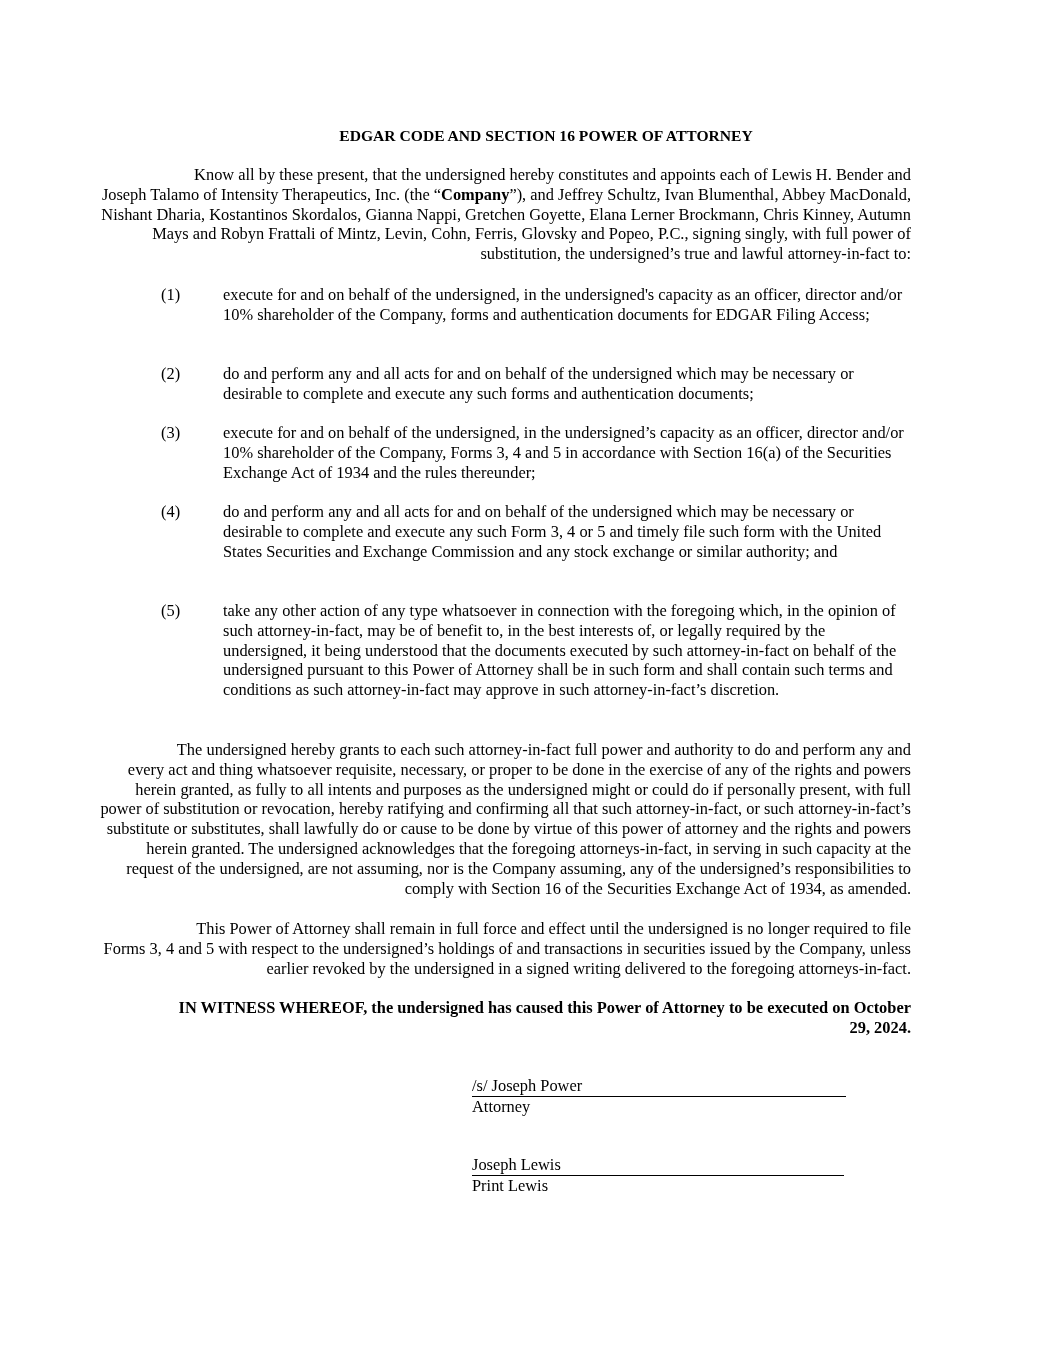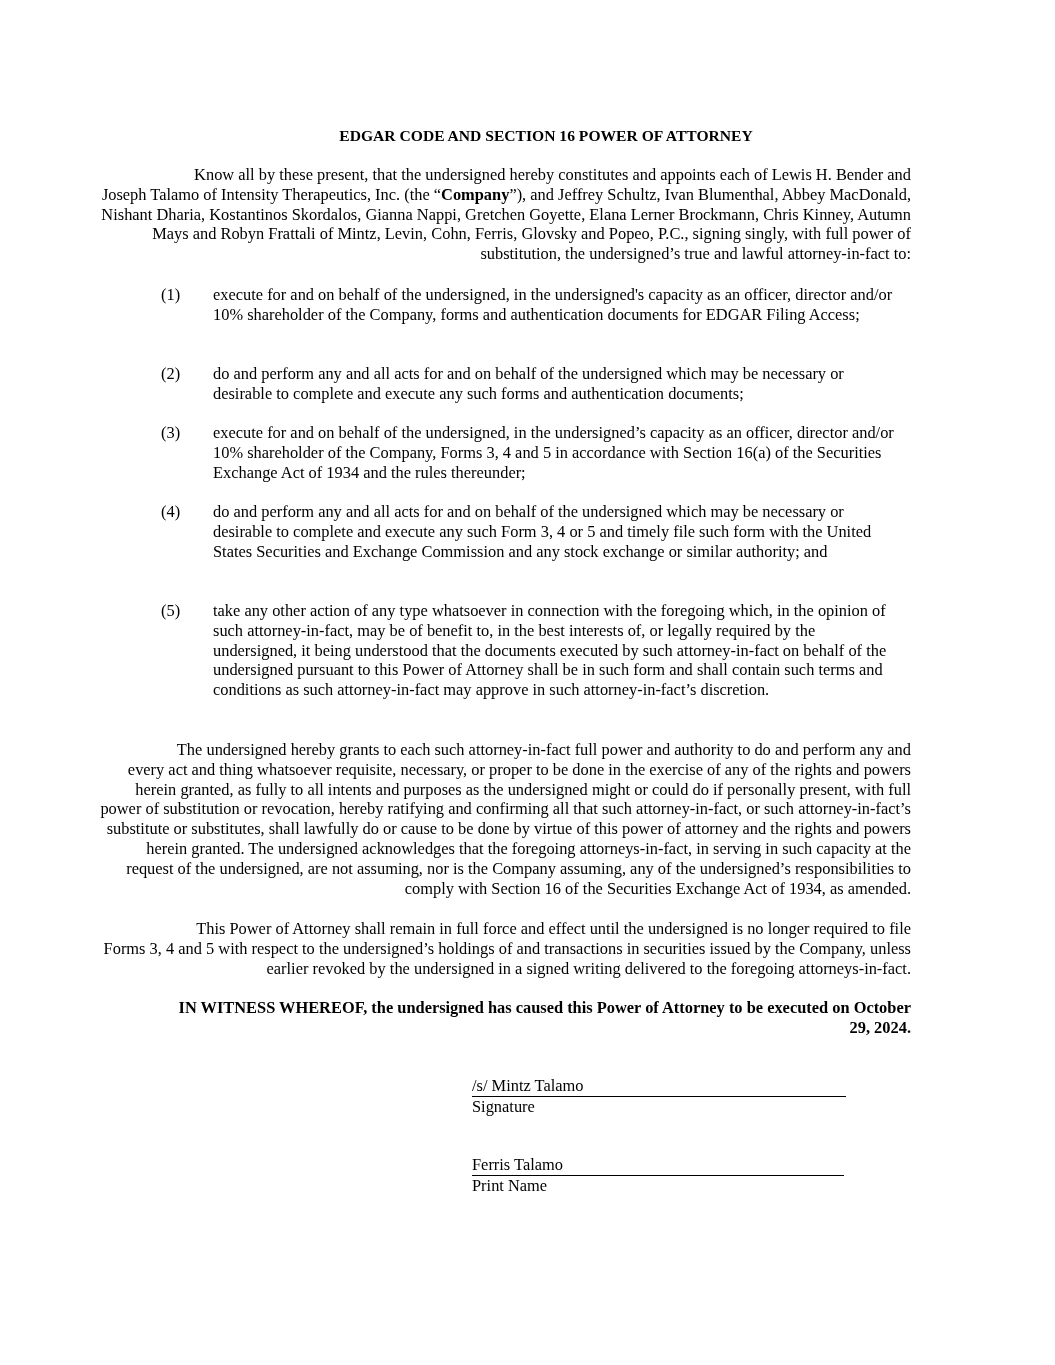--- a/index.html
+++ b/index.html
@@ -4,21 +4,21 @@
   <style>
     html, body { margin: 0; padding: 0; background: #ffffff; }
     body { width: 1055px; height: 1365px; position: relative; overflow: hidden;
       font-family: "Liberation Serif", "DejaVu Serif", serif; color: #000; font-size: 16.4px; line-height: 19.8px; }
     .page { position: absolute; left: 0; top: 0; width: 1055px; height: 1365px; }
     .title { position: absolute; top: 126px; left: 0; width: 1092px; text-align: center; font-weight: bold; font-size: 15.6px; }
     .para { position: absolute; left: 99px; width: 812px; text-align: right; }
     .para .indent { display: inline-block; width: 62px; }
     .item { position: absolute; left: 161px; width: 760px; }
     .item .num { position: absolute; left: 0; top: 0; width: 62px; }
-    .item .txt { position: absolute; left: 52px; top: 0; width: 690px; }
+    .item .txt { position: absolute; left: 62px; top: 0; width: 690px; }
     .sig { position: absolute; left: 472px; width: 380px; }
     .sig .line { display: block; border-bottom: 1px solid #000; line-height: 18px; height: 19px; }
     .sig .lbl { display: block; }
     b { font-weight: bold; }
   </style>
 </head>
 <body>
 
 <div class="page">
 
@@ -51,22 +51,22 @@
     <span class="txt">take any other action of any type whatsoever in connection with the foregoing which, in the opinion of such attorney-in-fact, may be of benefit to, in the best interests of, or legally required by the undersigned, it being understood that the documents executed by such attorney-in-fact on behalf of the undersigned pursuant to this Power of Attorney shall be in such form and shall contain such terms and conditions as such attorney-in-fact may approve in such attorney-in-fact’s discretion.</span>
   </div>
 
   <div class="para" style="top:740px;"><span class="indent"></span><span>The undersigned hereby grants to each such attorney-in-fact full power and authority to do and perform any and every act and thing whatsoever requisite, necessary, or proper to be done in the exercise of any of the rights and powers herein granted, as fully to all intents and purposes as the undersigned might or could do if personally present, with full power of substitution or revocation, hereby ratifying and confirming all that such attorney-in-fact, or such attorney-in-fact’s substitute or substitutes, shall lawfully do or cause to be done by virtue of this power of attorney and the rights and powers herein granted.  The undersigned acknowledges that the foregoing attorneys-in-fact, in serving in such capacity at the request of the undersigned, are not assuming, nor is the Company assuming, any of the undersigned’s responsibilities to comply with Section 16 of the Securities Exchange Act of 1934, as amended.</span></div>
 
   <div class="para" style="top:919px;"><span class="indent"></span><span>This Power of Attorney shall remain in full force and effect until the undersigned is no longer required to file Forms 3, 4 and 5 with respect to the undersigned’s holdings of and transactions in securities issued by the Company, unless earlier revoked by the undersigned in a signed writing delivered to the foregoing attorneys-in-fact.</span></div>
 
   <div class="para" style="top:998px;font-weight:bold;"><span class="indent"></span><span>IN WITNESS WHEREOF, the undersigned has caused this Power of Attorney to be executed on October 29, 2024.</span></div>
 
   <div class="sig" style="top:1077px; width:374px;">
-    <span class="line">/s/ Mintz Talamo</span>
-    <span class="lbl">Signature</span>
+    <span class="line">/s/ Joseph Power</span>
+    <span class="lbl">Attorney</span>
   </div>
 
   <div class="sig" style="top:1156px; width:372px;">
-    <span class="line">Ferris Talamo</span>
-    <span class="lbl">Print Name</span>
+    <span class="line">Joseph Lewis</span>
+    <span class="lbl">Print Lewis</span>
   </div>
 
 </div>
 
 </body></html>

